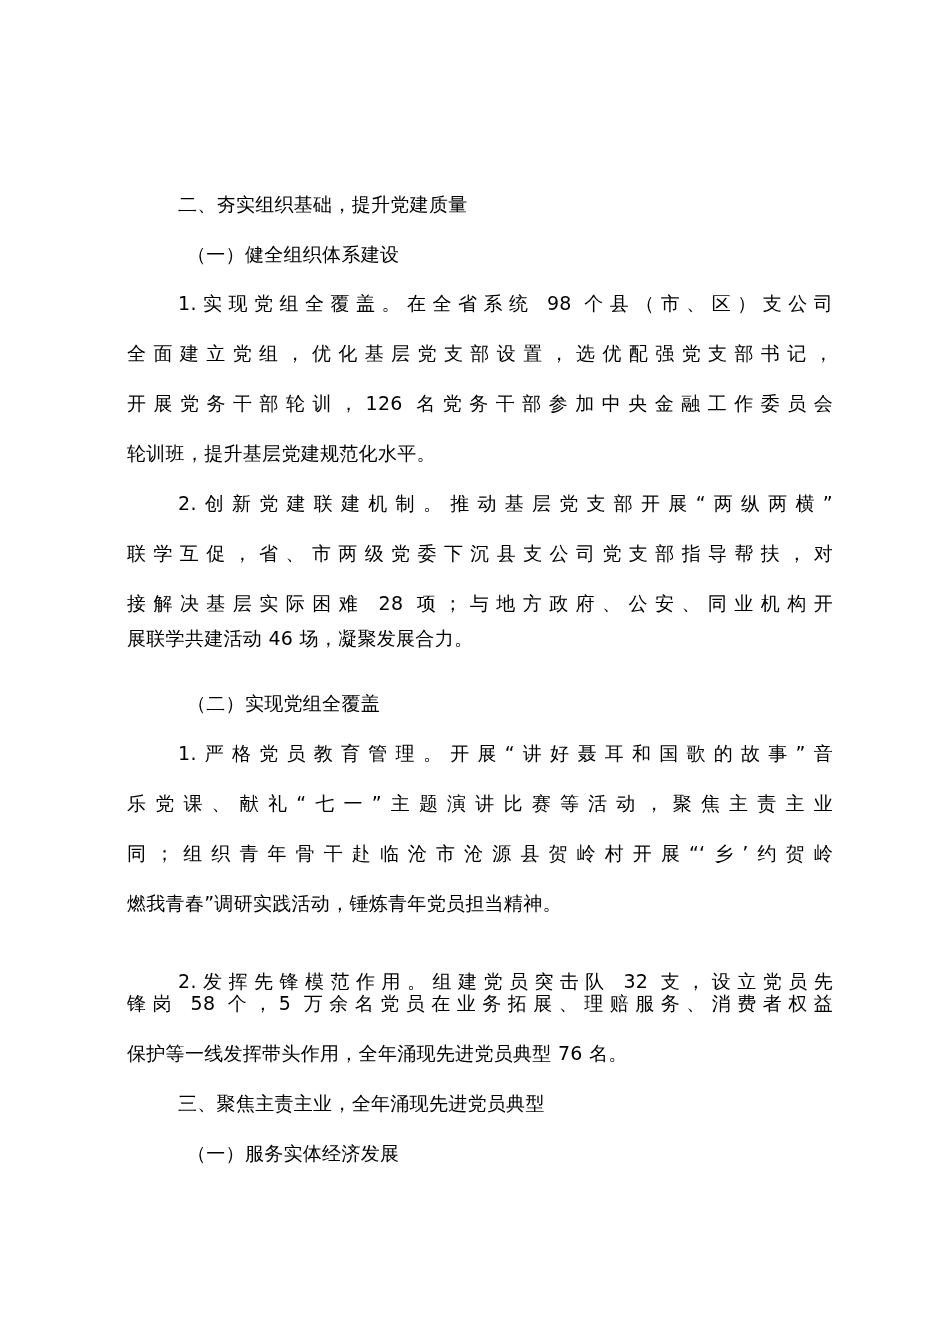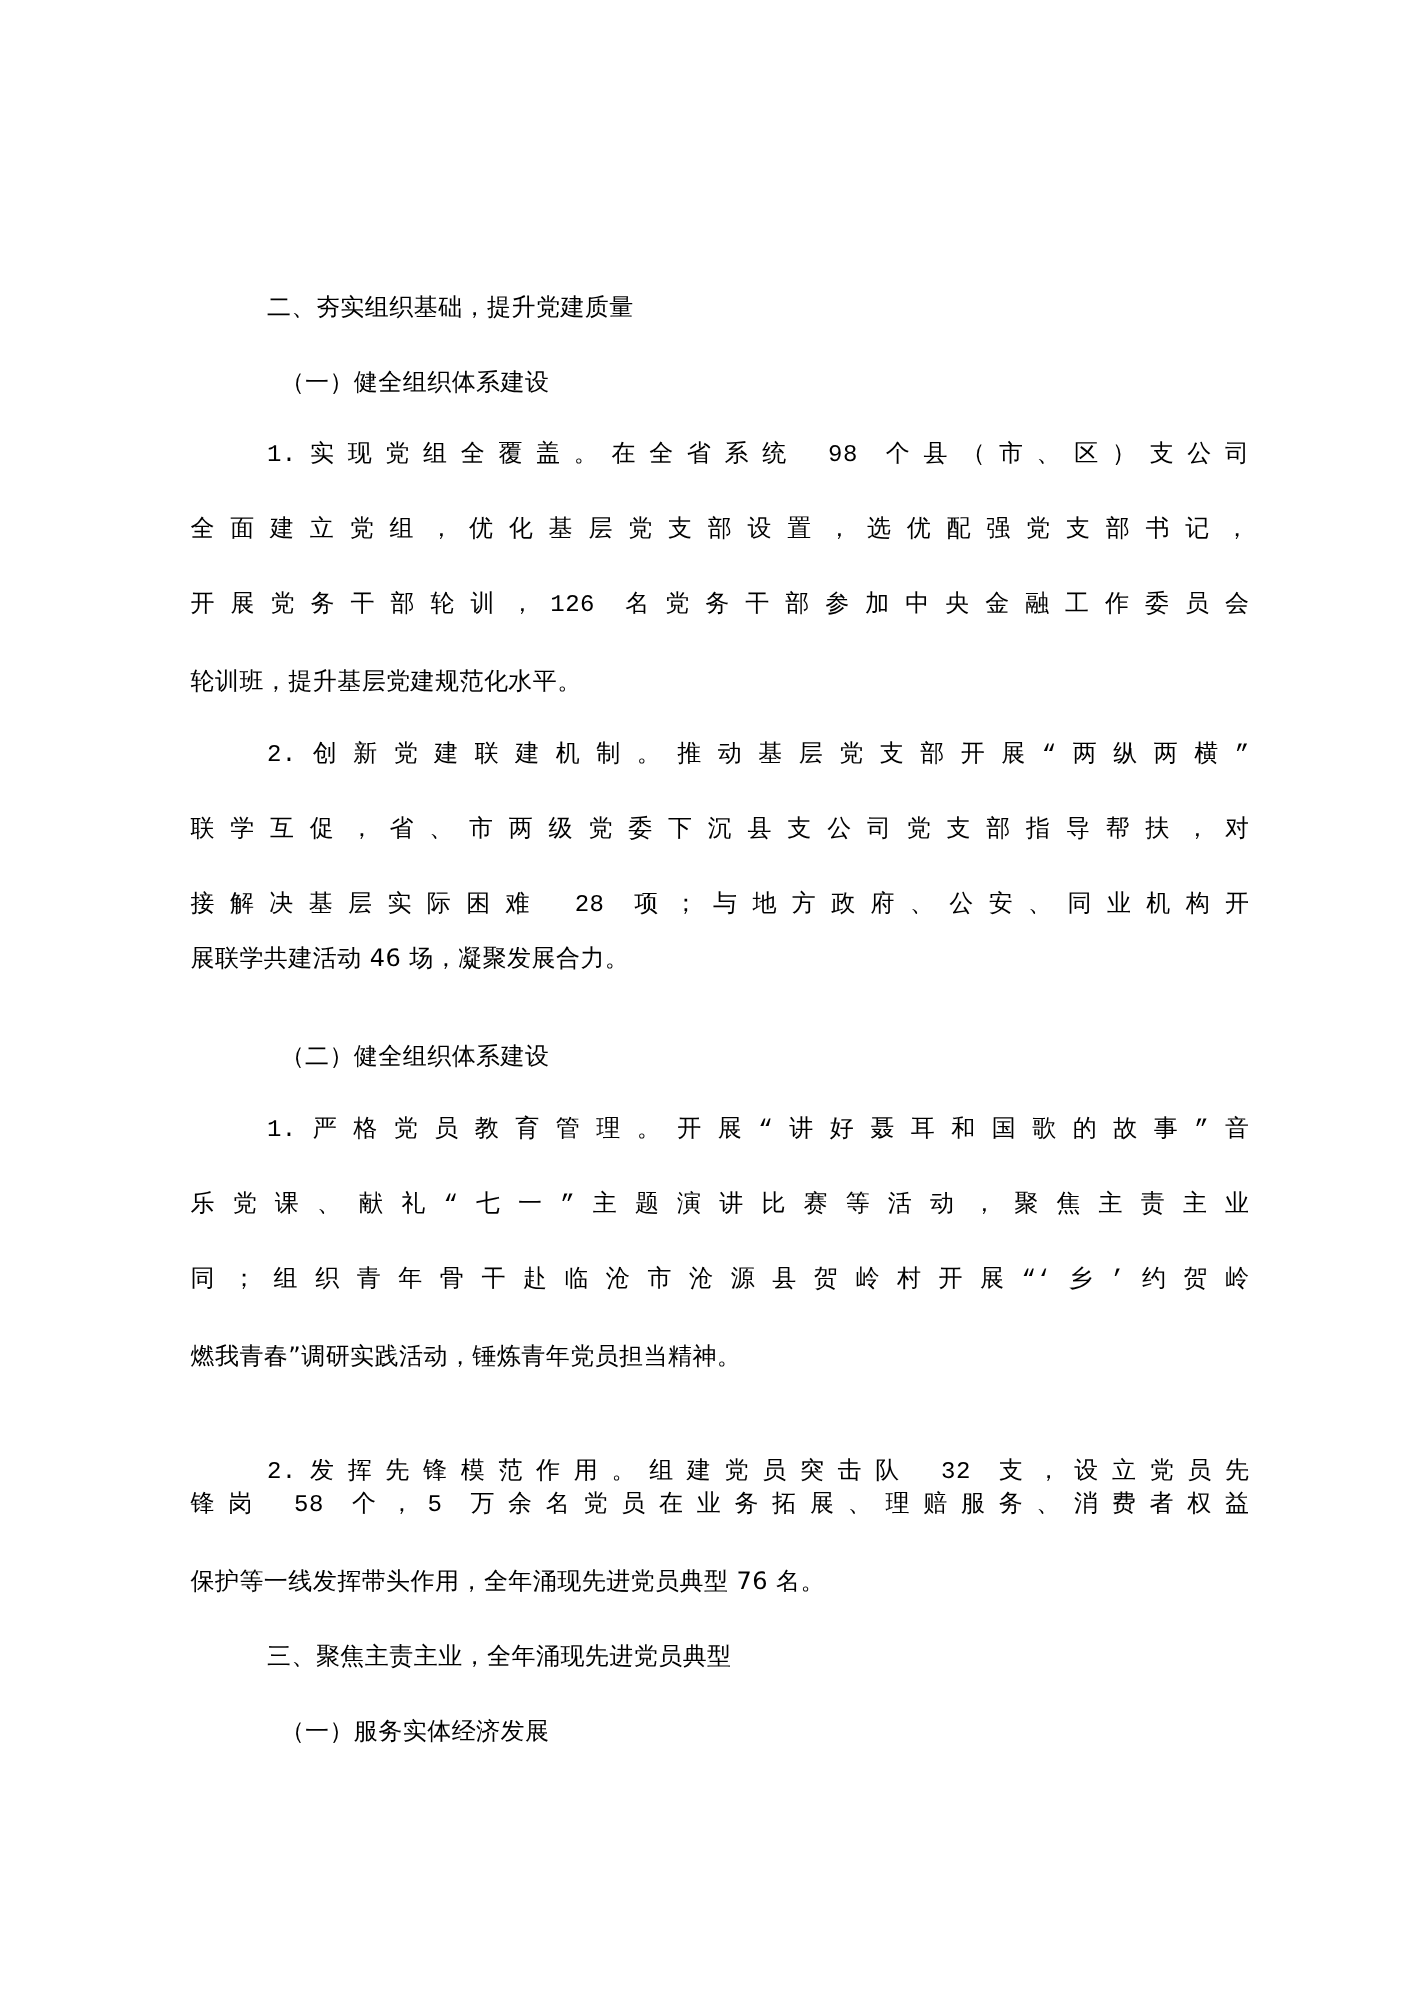--- a/index.html
+++ b/index.html
@@ -1,41 +1,41 @@
 <!DOCTYPE html>
 <html><head>
 <meta charset="utf-8">
 <style>
   html, body { margin: 0; padding: 0; background: #ffffff; }
   body { width: 950px; height: 1344px; position: relative; overflow: hidden;
          font-family: "DejaVu Sans", "Liberation Sans", sans-serif; color: #000; }
   .page { position: absolute; left: 127px; top: 180px; width: 706px; }
   .line { position: absolute; left: 0; height: 49px; line-height: 49px;
-          font-size: 16px; white-space: nowrap; letter-spacing: 0.3px; }
+          font-size: 19px; white-space: nowrap; letter-spacing: 0.3px; }
   .heading1 { left: 51px; }
   .heading2 { left: 60px; font-weight: normal; }
   .indent { left: 51px; }
-  .justify { width: 706px; text-align: justify; text-align-last: justify; font-family: Liberation Mono, monospace; }
+  .justify { width: 706px; text-align: justify; text-align-last: justify; }
   .justify.indent { width: 655px; }
 </style>
 </head>
 <body>
 
 <div class="page">
   <div class="line heading1" style="top:0px">二、夯实组织基础，提升党建质量</div>
   <div class="line heading2" style="top:50px">（一）健全组织体系建设</div>
   <div class="line indent justify" style="top:99px">1.实现党组全覆盖。在全省系统 98 个县（市、区）支公司</div>
   <div class="line justify" style="top:149px">全面建立党组，优化基层党支部设置，选优配强党支部书记，</div>
   <div class="line justify" style="top:199px">开展党务干部轮训，126 名党务干部参加中央金融工作委员会</div>
   <div class="line" style="top:249px">轮训班，提升基层党建规范化水平。</div>
   <div class="line indent justify" style="top:299px">2.创新党建联建机制。推动基层党支部开展“两纵两横”</div>
   <div class="line justify" style="top:349px">联学互促，省、市两级党委下沉县支公司党支部指导帮扶，对</div>
   <div class="line justify" style="top:399px">接解决基层实际困难 28 项；与地方政府、公安、同业机构开</div>
   <div class="line" style="top:434px">展联学共建活动 46 场，凝聚发展合力。</div>
-  <div class="line heading2" style="top:499px">（二）健全组织体系建设</div>
+  <div class="line heading2" style="top:499px">（二）实现党组全覆盖</div>
   <div class="line indent justify" style="top:549px">1.严格党员教育管理。开展“讲好聂耳和国歌的故事”音</div>
   <div class="line justify" style="top:599px">乐党课、献礼“七一”主题演讲比赛等活动，聚焦主责主业</div>
   <div class="line justify" style="top:649px">同；组织青年骨干赴临沧市沧源县贺岭村开展“‘乡’约贺岭</div>
   <div class="line" style="top:699px">燃我青春”调研实践活动，锤炼青年党员担当精神。</div>
   <div class="line indent justify" style="top:777px">2.发挥先锋模范作用。组建党员突击队 32 支，设立党员先</div>
   <div class="line justify" style="top:799px">锋岗 58 个，5 万余名党员在业务拓展、理赔服务、消费者权益</div>
   <div class="line" style="top:849px">保护等一线发挥带头作用，全年涌现先进党员典型 76 名。</div>
   <div class="line heading1" style="top:899px">三、聚焦主责主业，全年涌现先进党员典型</div>
   <div class="line heading2" style="top:949px">（一）服务实体经济发展</div>
 </div>

